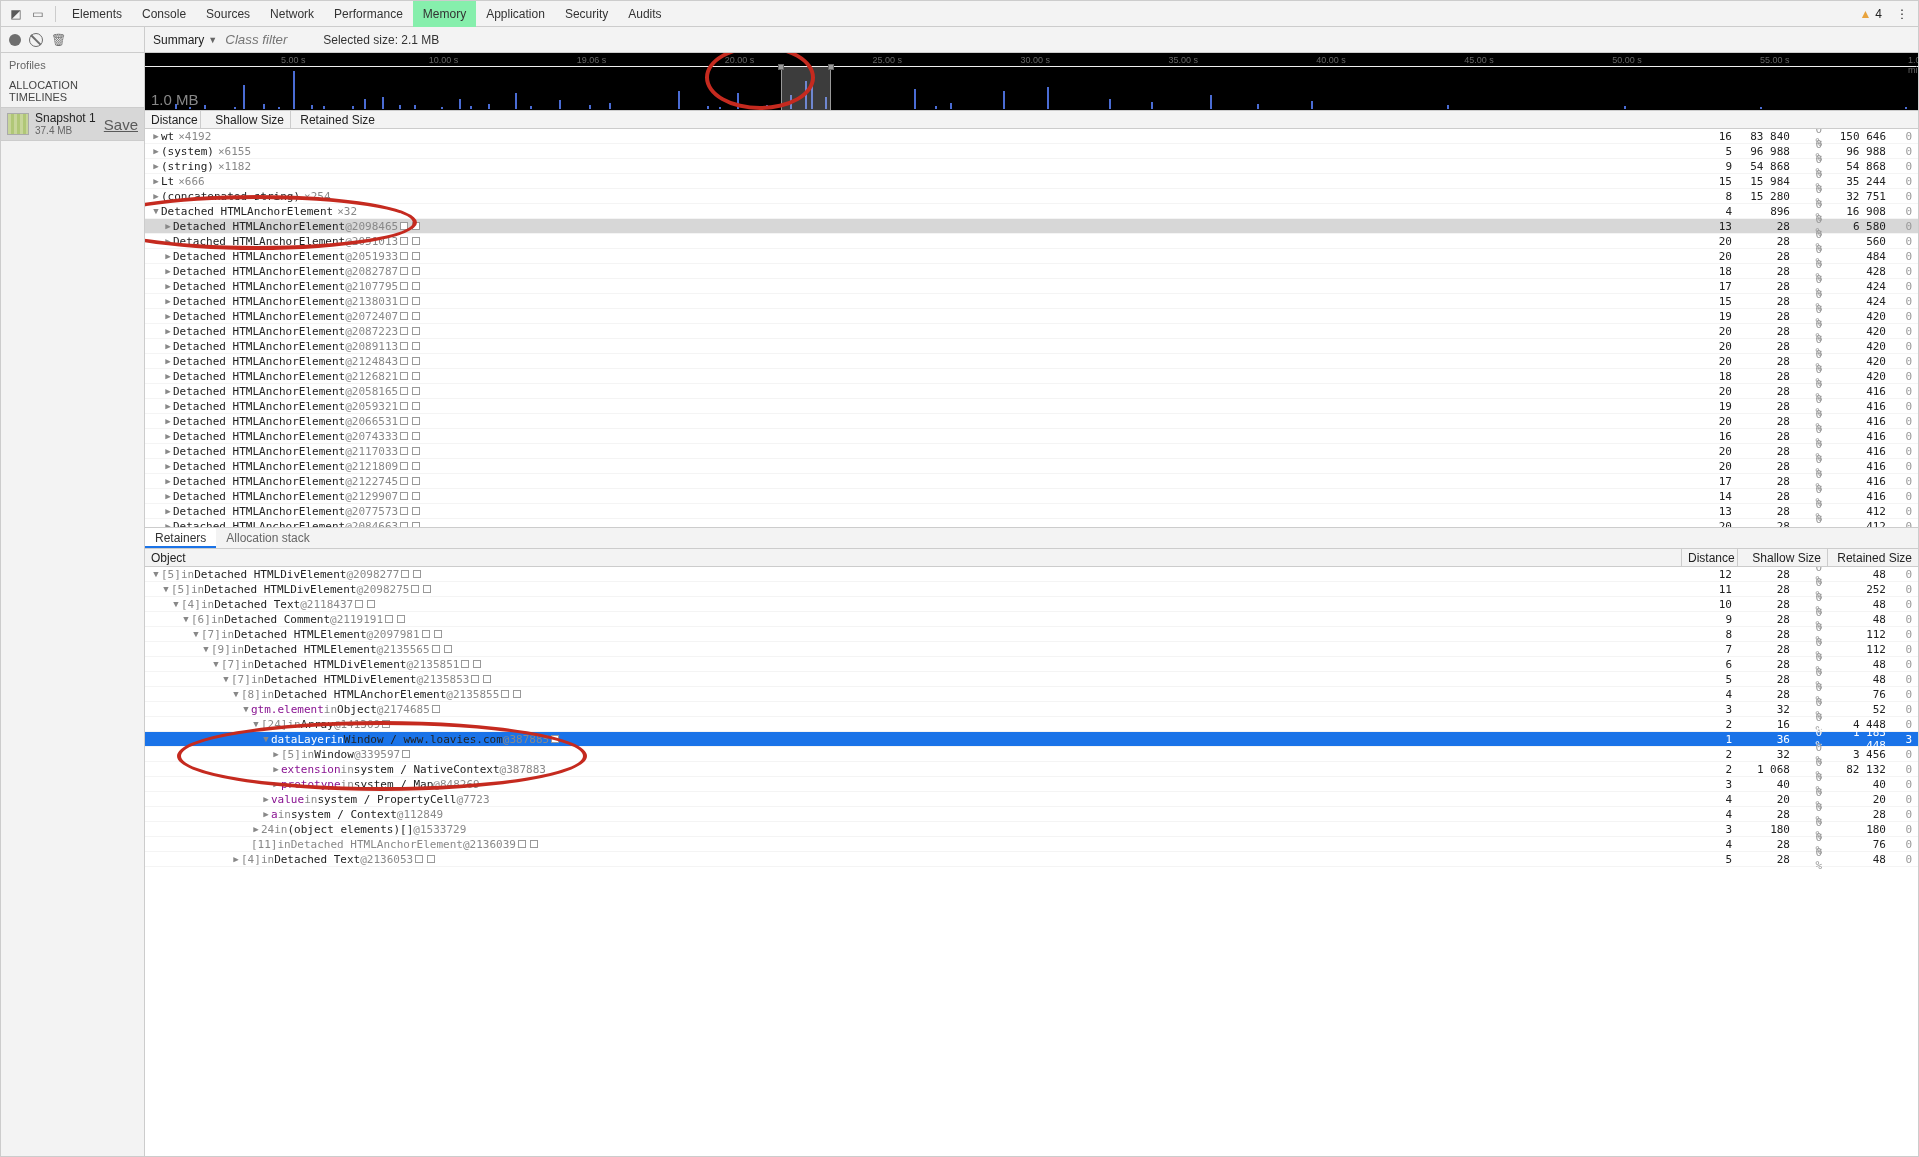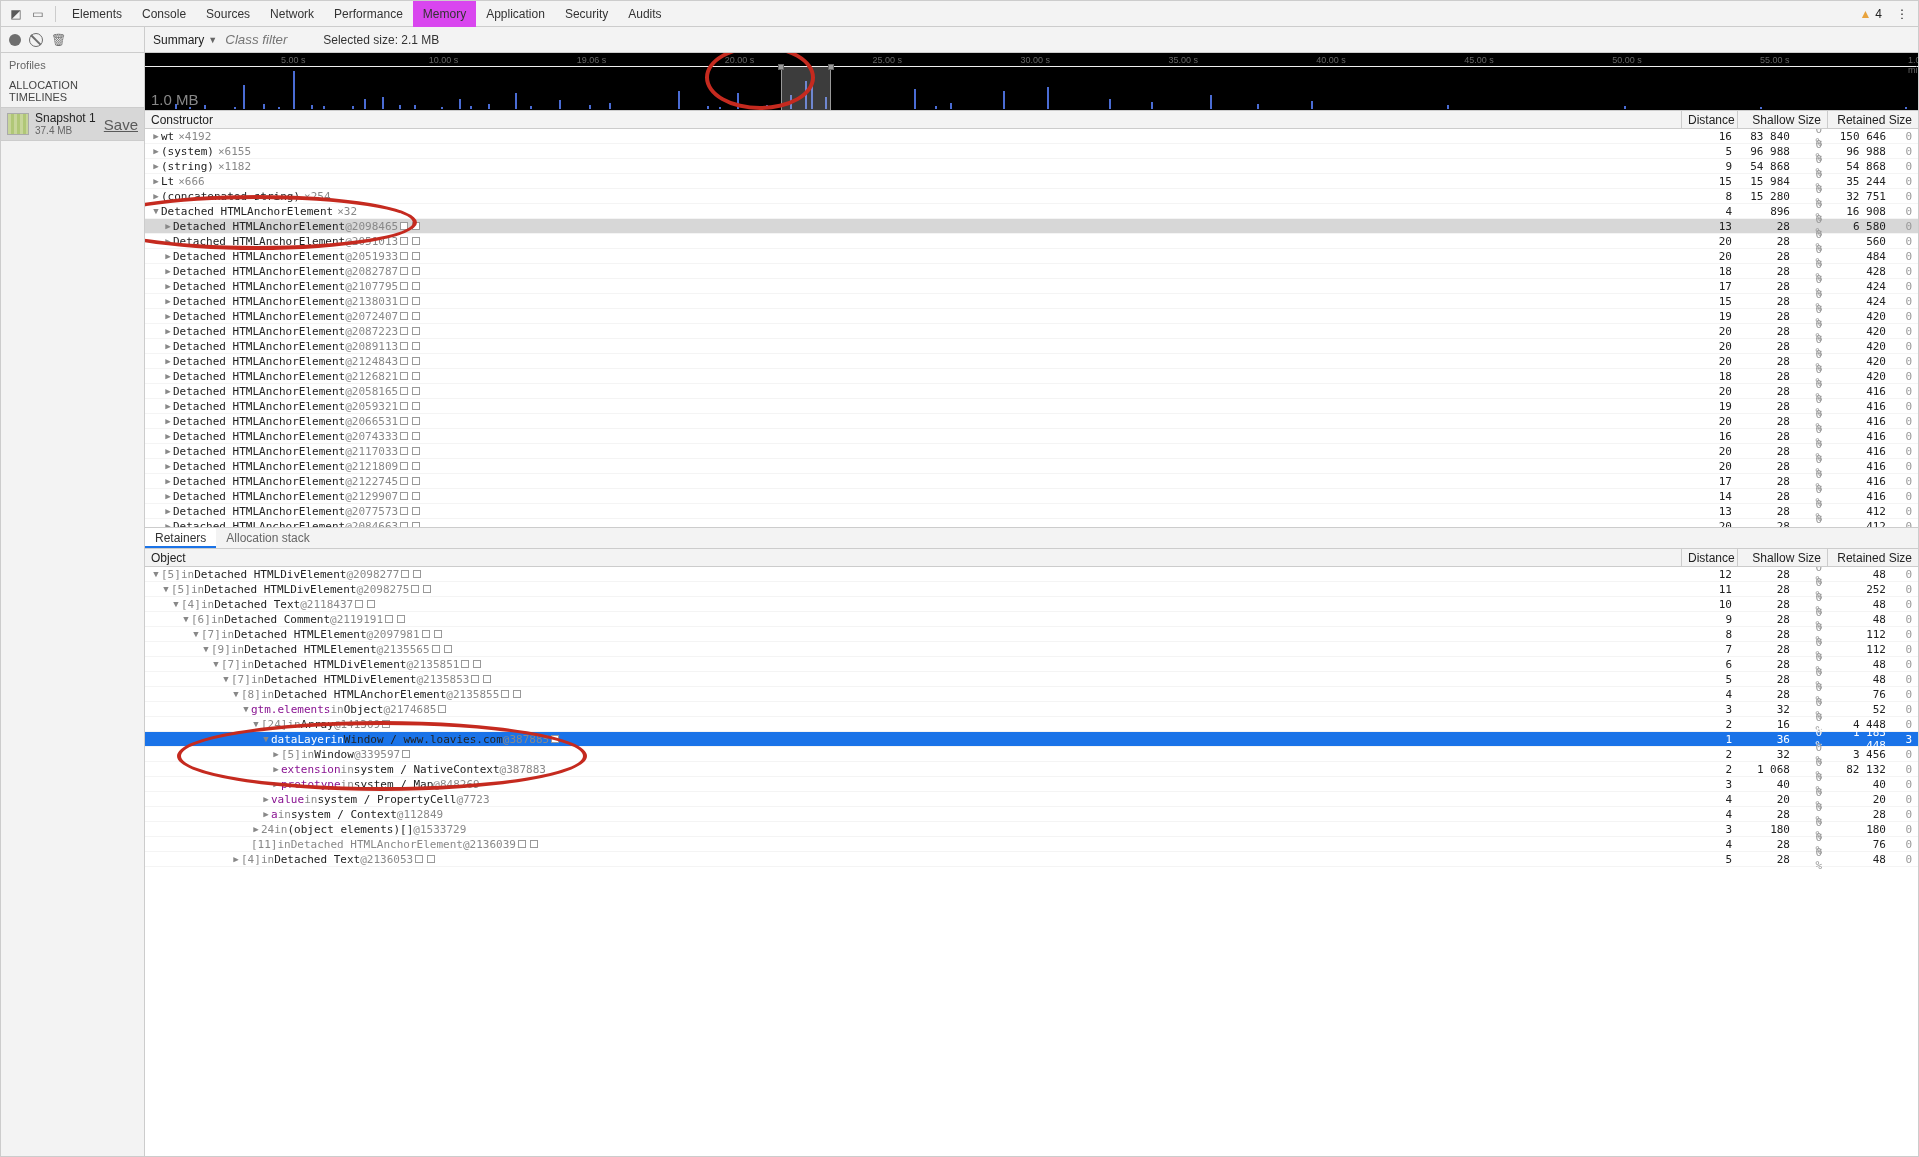--- a/index.html
+++ b/index.html
@@ -3,21 +3,21 @@
 <meta charset="utf-8">
 <style>
 *{box-sizing:border-box;margin:0;padding:0}
 body{font-family:-apple-system,Helvetica,Arial,sans-serif;font-size:12px;color:#222;background:#fff;overflow:hidden}
 .devtools{width:1919px;height:1157px;display:flex;flex-direction:column;border:1px solid #ccc}
 .tabbar{height:26px;border-bottom:1px solid #ccc;display:flex;align-items:center;padding:0 4px;background:#f3f3f3}
 .tabbar .icon{width:18px;height:18px;display:flex;align-items:center;justify-content:center;margin:0 2px;cursor:pointer;color:#5a5a5a}
 .tabbar-sep{width:1px;height:16px;background:#ccc;margin:0 6px}
 .tabs{display:flex;flex:1}
 .tab{padding:0 10px;height:26px;display:flex;align-items:center;cursor:pointer;color:#333}
-.tab.memory{background:#d946ef}
+.tab.memory{background:#86efac}
 .warnings{display:flex;align-items:center;gap:4px;margin-right:8px}
 .warnings .tri{color:#e8a33d}
 .dots{cursor:pointer;padding:0 6px}
 .toolbar{height:26px;border-bottom:1px solid #ccc;display:flex;align-items:center;background:#f3f3f3}
 .toolbar .left{width:144px;display:flex;align-items:center;gap:8px;padding:0 8px;border-right:1px solid #ccc;height:100%}
 .record{width:12px;height:12px;border-radius:50%;background:#6e6e6e;cursor:pointer}
 .nosign{width:14px;height:14px;border:1.5px solid #6e6e6e;border-radius:50%;position:relative;cursor:pointer}
 .nosign::after{content:"";position:absolute;width:14px;height:1.5px;background:#6e6e6e;top:5px;left:-1px;transform:rotate(45deg)}
 .trash{cursor:pointer;color:#6e6e6e}
 .toolbar .right{display:flex;align-items:center;gap:8px;padding:0 8px}
@@ -198,21 +198,20 @@
             <div class="bar" style="left: 1760.21px; height: 1.6px;"></div>
             <div class="sel-box" style="left: 636.042px; width: 50.2917px;">
               <div class="handle" style="left: -4px;"></div>
               <div class="handle" style="right: -4px;"></div>
             </div>
           </div>
         <div class="circle c1" style="left:560px;top:-8px"></div>
       </div>
 
       <div class="hdr">
-        <div class="c1">Constructor</div>
         <div class="cn" style="width:56px">Distance</div>
         <div class="cn" style="width:90px">Shallow Size</div>
         <div class="cn" style="width:90px">Retained Size</div>
       </div>
       <div class="rows" id="top-rows" style="flex:0 0 398px;position:relative">
         <div class="circle c2" style="left:-48px;top:66px"></div>
       <div class="row">
             <div class="c1" style="padding-left:6px">
               <span class="tw">▶</span>
               <span class="cname">wt</span>
@@ -734,21 +733,21 @@
               </div>
               <div class="cn" style="width:56px">4</div>
   <div class="cn" style="width:58px">28</div>
   <div class="cn" style="width:32px"><span class="pct">0 %</span></div>
   <div class="cn" style="width:64px">76</div>
   <div class="cn" style="width:26px"><span class="pct">0</span></div>
             </div>
             <div class="row">
               <div class="c1" style="padding-left:96px">
                 <span class="tw">▼</span>
-                <span class="purple">gtm.elements</span> 
+                <span class="purple">gtm.element</span> 
                 <span class="gray">in</span> 
                 <span class="cname">Object</span> 
                 <span class="oid">@2174685</span> 
                 <span class="sq"></span>
               </div>
               <div class="cn" style="width:56px">3</div>
   <div class="cn" style="width:58px">32</div>
   <div class="cn" style="width:32px"><span class="pct">0 %</span></div>
   <div class="cn" style="width:64px">52</div>
   <div class="cn" style="width:26px"><span class="pct">0</span></div>

